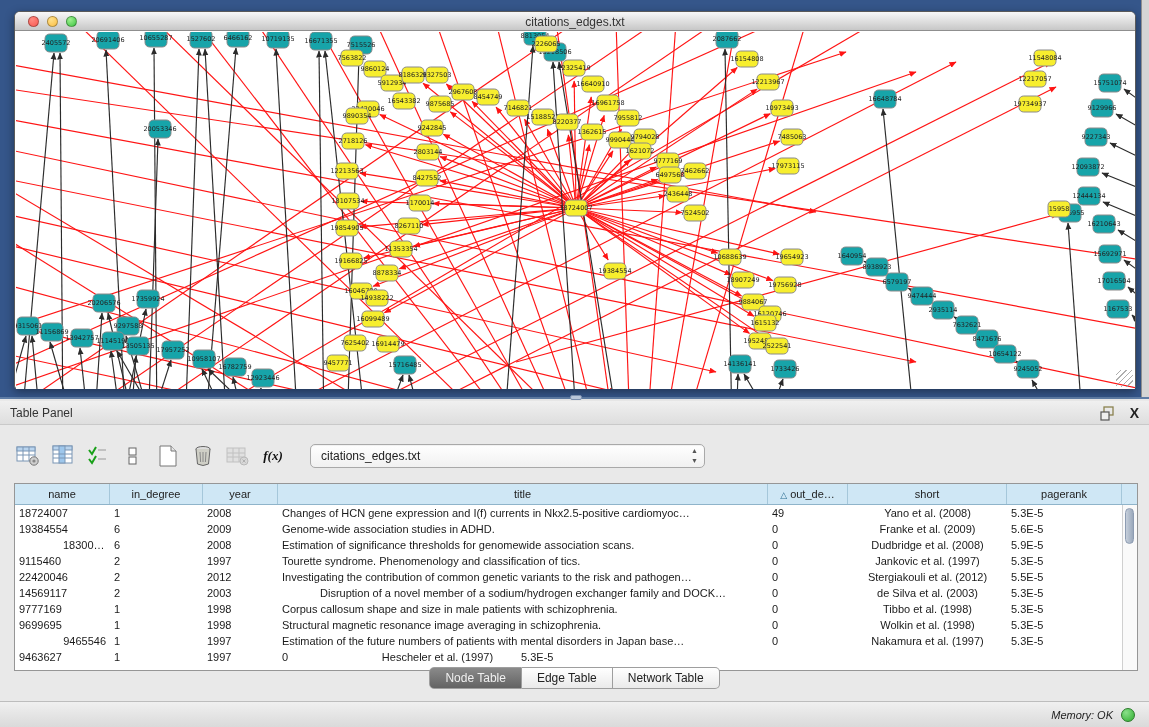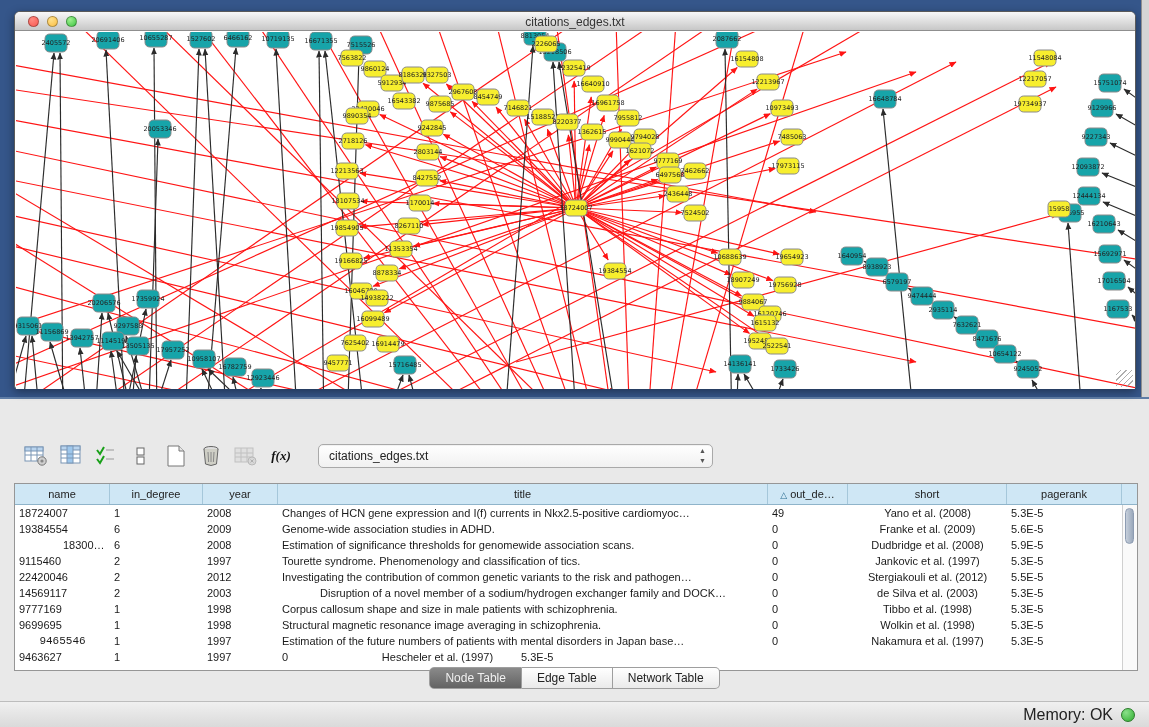--- a/index.html
+++ b/index.html
@@ -33,21 +33,21 @@
     background:#e9e9e9; }
   .panel-titlebar { position:absolute; left:0; top:0; width:100%; height:24px;
     background:linear-gradient(#f0f0f0,#dedede); border-bottom:1px solid #c9c9c9; }
   .panel-title { font-size:12px; color:#333; line-height:24px; padding-left:10px; }
   .panel-btns { position:absolute; right:10px; top:3px; display:flex; gap:14px; align-items:center; }
   .close-x { font-size:14px; font-weight:bold; color:#222; line-height:18px; cursor:default; }
   .splitter-handle { position:absolute; left:570px; top:-6px; width:12px; height:5px;
     background:#b8c6da; border:1px solid #7a8faf; border-radius:2px; }
 
   .toolbar { position:absolute; left:16px; top:38px; height:34px; display:flex;
-    align-items:center; gap:11px;margin-left:8px; }
+    align-items:center; gap:11px; }
   .tool { width:24px; height:24px; display:flex; align-items:center; justify-content:center; }
   .fx { font-size:13px; font-style:italic; font-weight:bold; color:#111; font-family:"Liberation Serif", serif; }
   .combo { position:relative; width:395px; height:24px; margin-left:14px;
     border:1px solid #a9a9a9; border-radius:5px; background:linear-gradient(#ffffff,#f1f1f1);
     box-shadow:inset 0 1px 1px rgba(0,0,0,.06); }
   .combo-text { font-size:12px; color:#222; line-height:22px; padding-left:10px; }
   .combo-stepper { position:absolute; right:6px; top:1px; font-size:7px; color:#555;
     line-height:10px; text-align:center; }
 
   .datatable { position:absolute; left:14px; top:82px; width:1124px; height:188px;
@@ -67,21 +67,21 @@
 
   .tabs { position:absolute; left:0; top:266px; width:100%; display:flex; justify-content:center; }
   .seg { height:22px; line-height:21px; font-size:12px; padding:0 15px; color:#222;
     background:linear-gradient(#ffffff,#eaeaea); border:1px solid #9e9e9e; border-left:none; }
   .seg:first-child { border-left:1px solid #9e9e9e; border-radius:5px 0 0 5px; }
   .seg:last-child { border-radius:0 5px 5px 0; }
   .seg.active { background:linear-gradient(#8a8a8a,#636363); color:#f0f0f0; }
 
   .status-bar { position:absolute; left:0; bottom:0; width:100%; height:26px;
     background:linear-gradient(#f0f0f0,#dadada); border-top:1px solid #bdbdbd; }
-  .memory-label { position:absolute; right:36px; top:0; font-size:16px; color:#222; line-height:26px; }
+  .memory-label { position:absolute; right:36px; top:0; font-size:11px; color:#222; line-height:26px;font-style:italic; }
   .led { position:absolute; right:14px; top:6px; width:14px; height:14px; border-radius:50%;
     background:radial-gradient(circle at 35% 30%, #8ae08a, #2fae2f); border:1px solid #2a7a2a; }
 </style>
 </head>
 <body>
 
 <div class="desktop">
   <div class="net-window">
     <div class="titlebar">
       <div class="lights">
@@ -698,20 +698,31 @@
             <text x="1043" y="179" text-anchor="middle" class="node-label">15958</text>
           </g>
         </svg>
       <div class="grip"></div>
     </div>
   </div>
   <div class="right-strip"></div>
 </div>
 
 <div class="table-panel">
+  <div class="panel-titlebar">
+    <div class="splitter-handle"></div>
+    <div class="panel-title">Table Panel</div>
+    <div class="panel-btns">
+      <svg width="16" height="15">
+        <rect x="4" y="1" width="9" height="8" fill="none" stroke="#8a824f" stroke-width="1.3"></rect>
+        <rect x="1" y="6" width="8" height="8" fill="#efefef" stroke="#555" stroke-width="1.2"></rect>
+      </svg>
+      <span class="close-x">X</span>
+    </div>
+  </div>
 
   <div class="toolbar">
     <div class="tool">
       <svg width="24" height="24">
           <rect x="1" y="3" width="18" height="14" fill="#fff" stroke="#7a96b5"></rect>
           <rect x="1" y="3" width="18" height="4" fill="#b9d4ee" stroke="#7a96b5"></rect>
           <line x1="7" y1="3" x2="7" y2="17" stroke="#7a96b5"></line>
           <line x1="13" y1="3" x2="13" y2="17" stroke="#7a96b5"></line>
           <line x1="1" y1="11" x2="19" y2="11" stroke="#7a96b5"></line>
           <circle cx="18" cy="17" r="4.2" fill="#cfcfcf" stroke="#777"></circle>
@@ -853,21 +864,21 @@
         <div class="tr">
           <div class="td" style="width: 95px; text-align: left;">9699695</div>
           <div class="td" style="width: 93px; text-align: left;">1</div>
           <div class="td" style="width: 75px; text-align: left;">1998</div>
           <div class="td" style="width: 490px; text-align: left;">Structural magnetic resonance image averaging in schizophrenia.</div>
           <div class="td" style="width: 80px; text-align: left;">0</div>
           <div class="td" style="width: 159px; text-align: center;">Wolkin et al. (1998)</div>
           <div class="td" style="width: 115px; text-align: left;">5.3E-5</div>
         </div>
         <div class="tr">
-          <div class="td" style="width: 95px; text-align: center; font-family: Liberation Mono, monospace;">9465546</div>
+          <div class="td" style="width: 95px; text-align: right;">9465546</div>
           <div class="td" style="width: 93px; text-align: left;">1</div>
           <div class="td" style="width: 75px; text-align: left;">1997</div>
           <div class="td" style="width: 490px; text-align: left;">Estimation of the future numbers of patients with mental disorders in Japan base…</div>
           <div class="td" style="width: 80px; text-align: left;">0</div>
           <div class="td" style="width: 159px; text-align: center;">Nakamura et al. (1997)</div>
           <div class="td" style="width: 115px; text-align: left;">5.3E-5</div>
         </div>
         <div class="tr">
           <div class="td" style="width: 95px; text-align: left;">9463627</div>
           <div class="td" style="width: 93px; text-align: left;">1</div>

